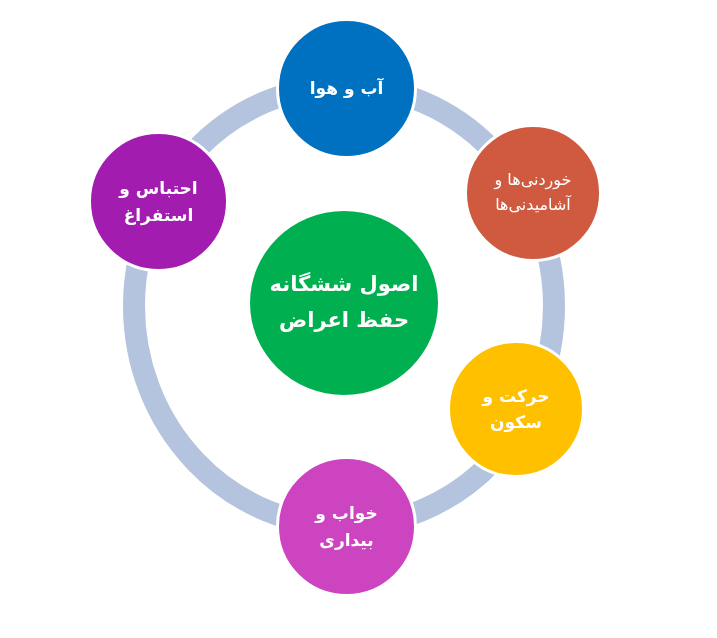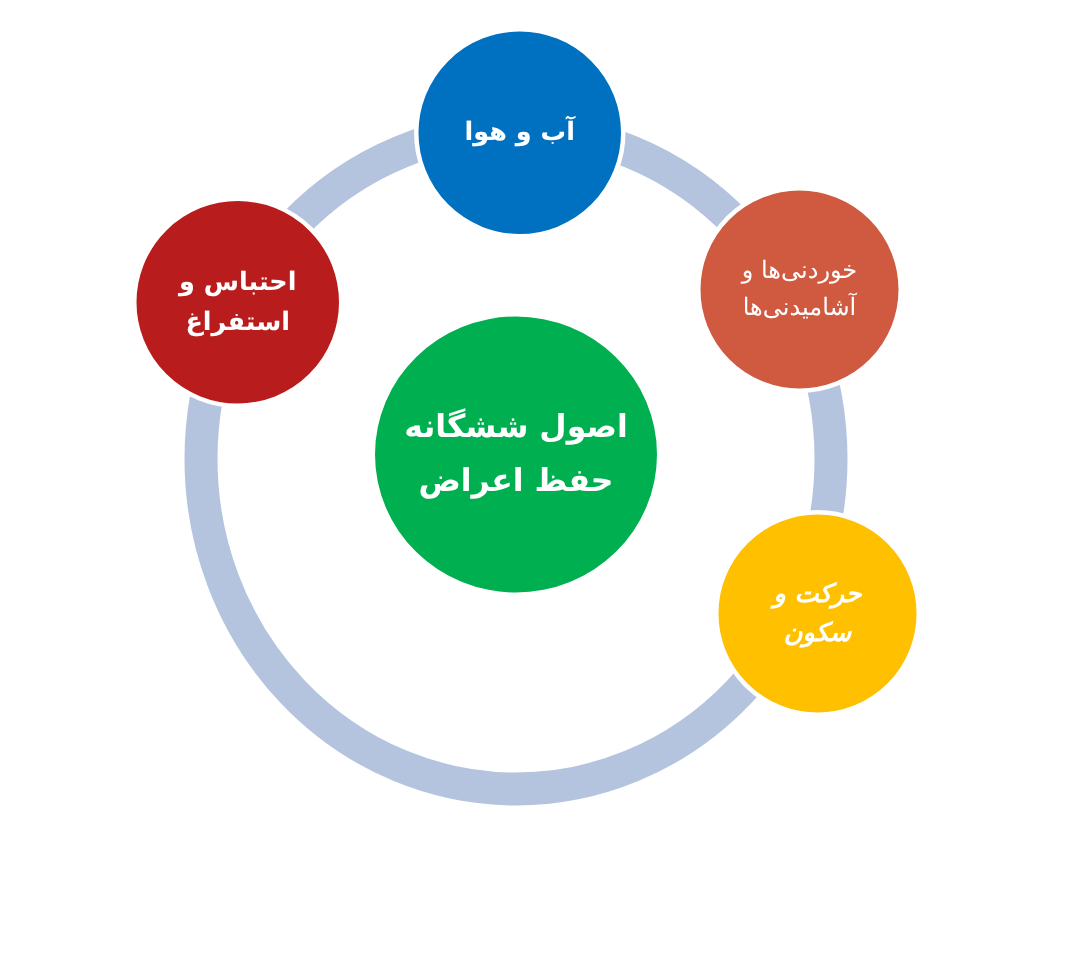--- a/index.html
+++ b/index.html
@@ -64,25 +64,29 @@
 
   <div class="node" style="left:276px; top:18px; width:141px; height:141px; background:#0070C0;align-items:center;">
     <span class="label">آب و هوا</span>
   </div>
 
   <div class="node" style="left:464px; top:124px; width:138px; height:138px; background:#D05A40;">
     <span class="label" style="font-weight:normal; font-size:16px;">خوردنی‌ها و
 آشامیدنی‌ها</span>
   </div>
 
-  <div class="node" style="left:476px; top:340px; width:138px; height:138px; background:#FFC000;font-style:italic;">
+  <div class="node" style="left:447px; top:340px; width:138px; height:138px; background:#FFC000;">
     <span class="label">حرکت و
 سکون</span>
   </div>
 
+  <div class="node" style="left:276px; top:456px; width:141px; height:141px; background:#CC44C0;">
+    <span class="label">خواب و
+بیداری</span>
+  </div>
 
 
-  <div class="node" style="left:88px; top:131px; width:141px; height:141px; background:#b91c1c;">
+  <div class="node" style="left:88px; top:131px; width:141px; height:141px; background:#a21caf;">
     <span class="label">احتباس و
 استفراغ</span>
   </div>
 
 </div>
 
 </body></html>

